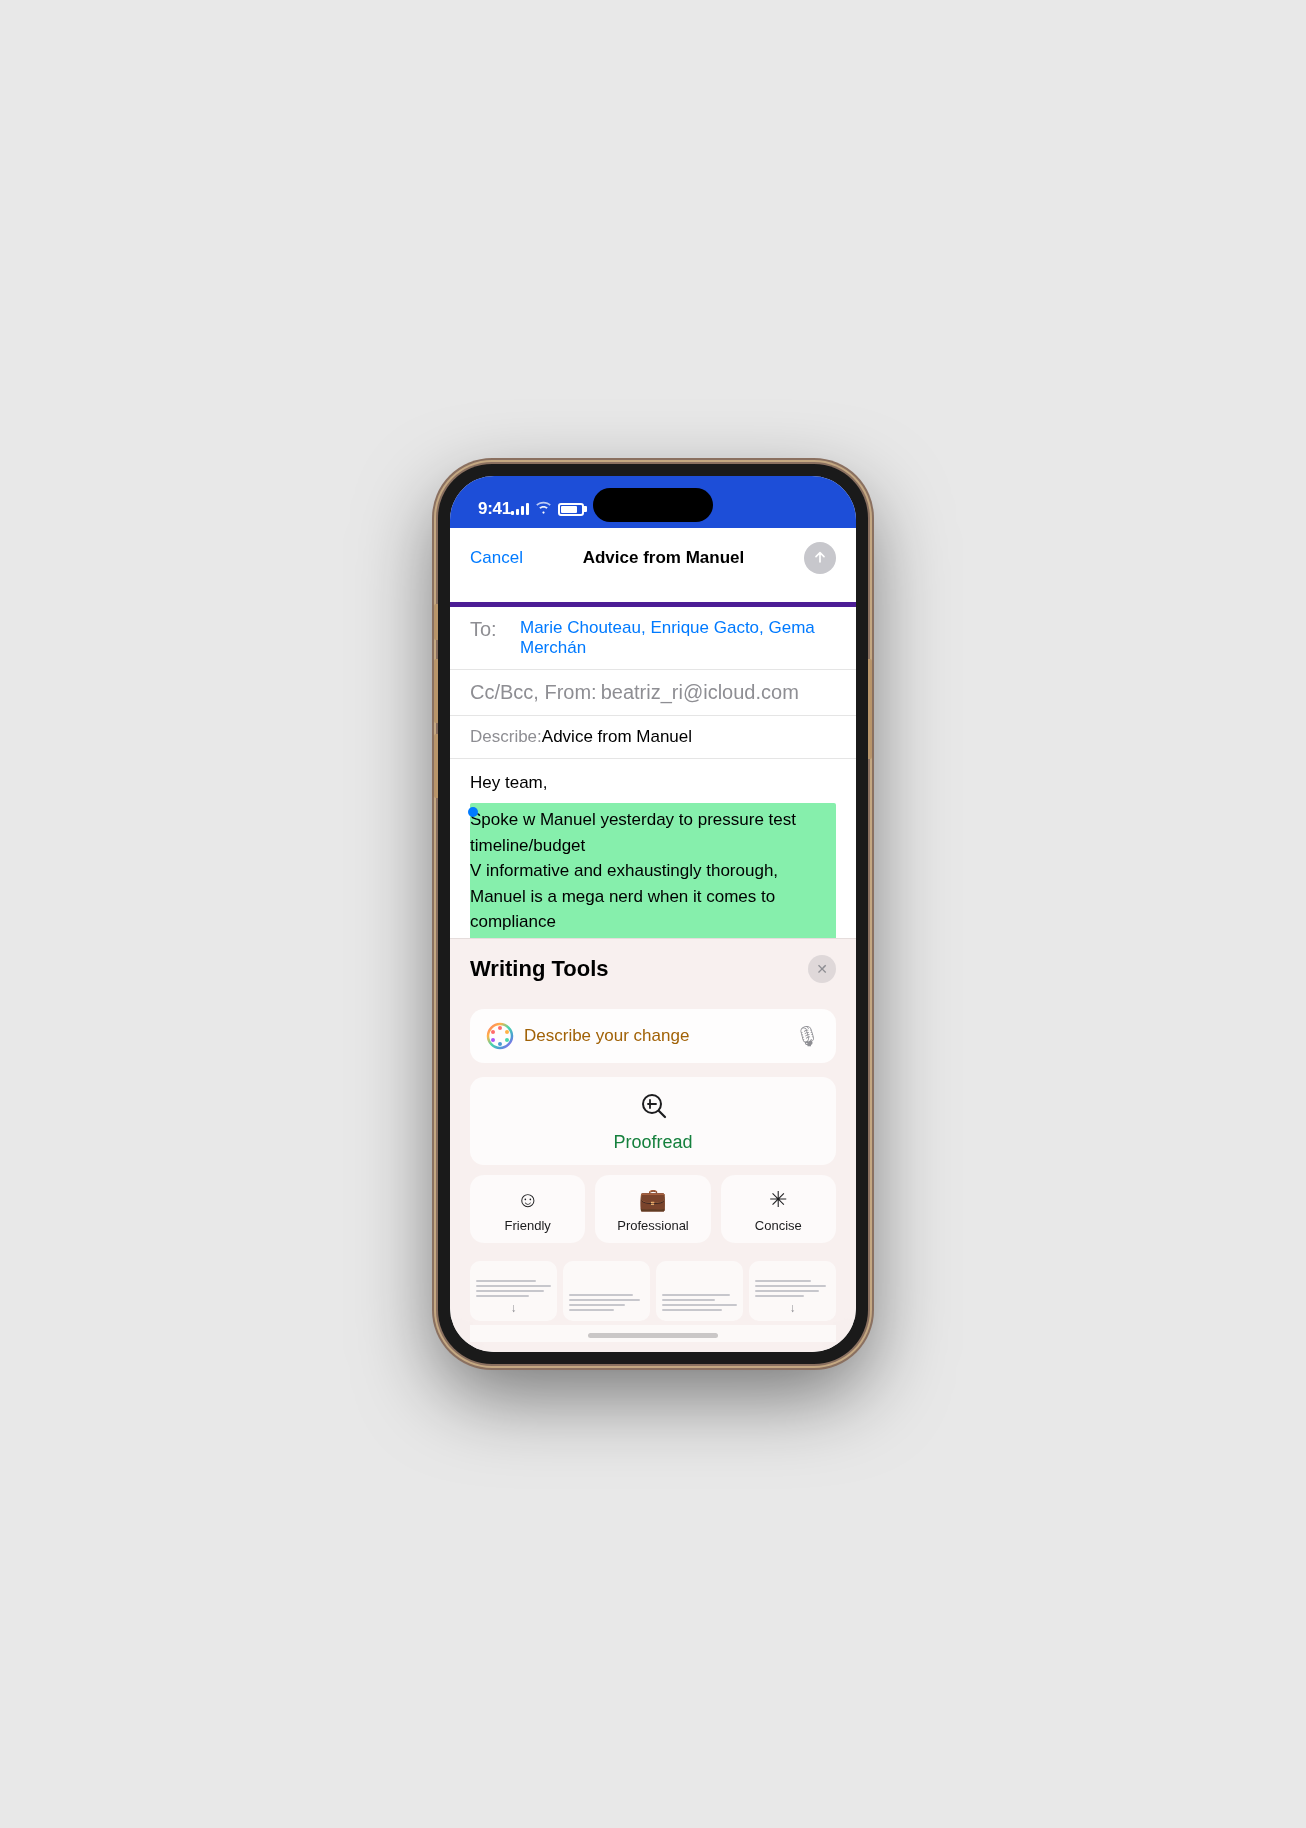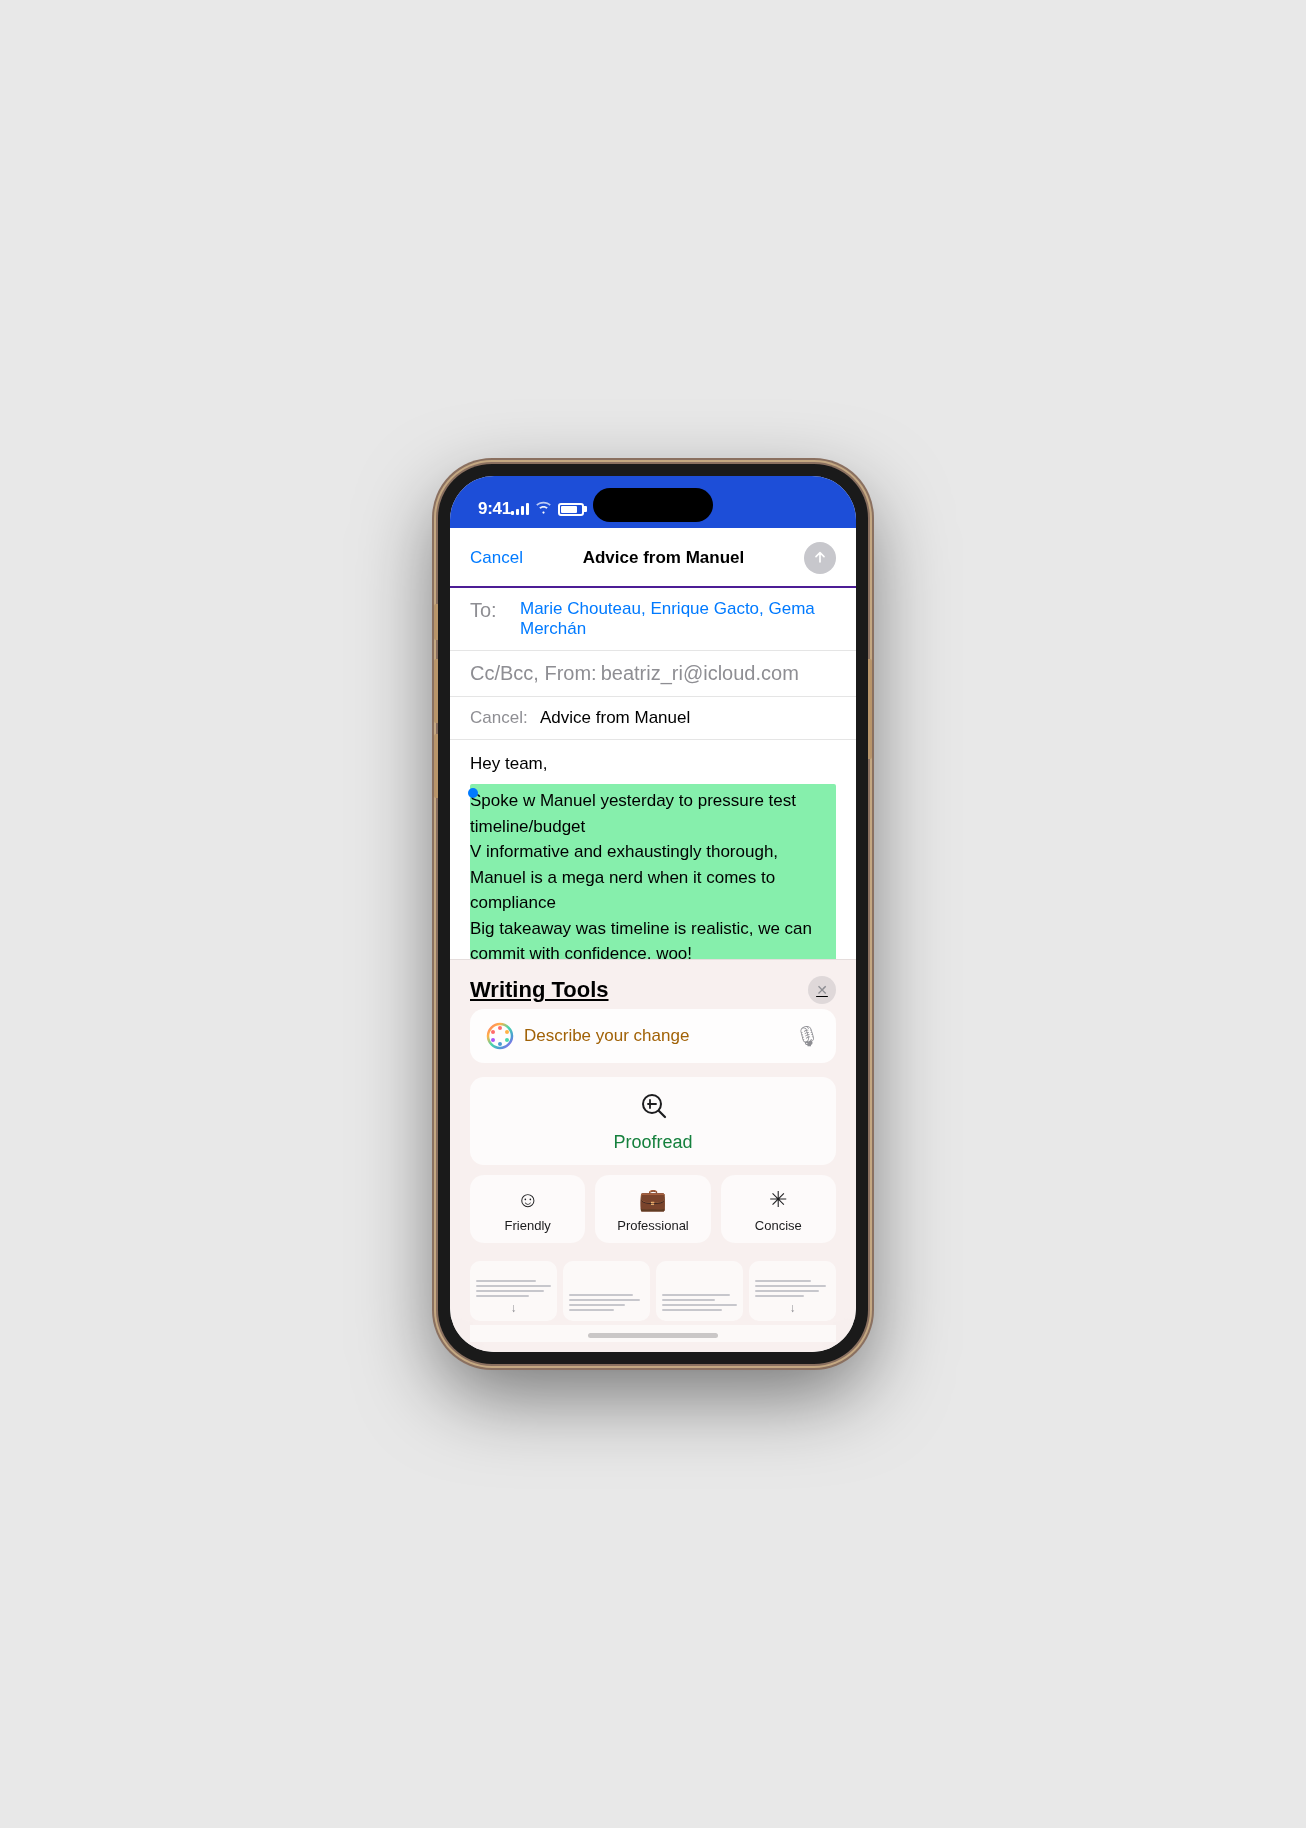--- a/index.html
+++ b/index.html
@@ -148,25 +148,25 @@
       left: 50%;
       transform: translateX(-50%);
       width: 120px;
       height: 34px;
       background: #000;
       border-radius: 20px;
     }
 
     
     .email-header {
-      padding: 14px 20px 12px;
+      padding: 14px 20px 28px;
       display: flex;
       align-items: center;
       justify-content: space-between;
-      border-bottom: 2px solid #4c1d95;
+      border-bottom: 5px solid #4c1d95;
     }
     .cancel-btn {
       color: #007AFF;
       font-size: 17px;
       cursor: pointer;
     }
     .header-title {
       font-size: 17px;
       font-weight: 600;
       color: #000;
@@ -255,22 +255,21 @@
     .writing-tools {
       background: rgba(248, 240, 238, 0.97);
       backdrop-filter: blur(20px);
       padding: 16px 20px 10px;
       border-top: 1px solid rgba(0,0,0,0.08);
     }
     .writing-tools-header {
       display: flex;
       align-items: center;
       justify-content: space-between;
-      margin-bottom: 5px;
-      text-decoration: underline;
+      margin-bottom: 26px;
     }
     .writing-tools-title {
       font-size: 22px;
       font-weight: 700;
       color: #000;
     }
     .close-btn {
       width: 28px;
       height: 28px;
       background: rgba(120,120,128,0.2);
@@ -478,21 +477,21 @@
           <span class="field-label">To:</span>
           <span class="recipients-blue">Marie Chouteau, Enrique Gacto, Gema Merchán</span>
         </div>
 
         <div class="field-row">
           <span class="from-value">Cc/Bcc, From:</span>
           <span style="margin-left:4px;" class="from-value">beatriz_ri@icloud.com</span>
         </div>
 
         <div class="field-row">
-          <span class="subject-text">Cancel:</span>
+          <span class="subject-text">Describe:</span>
           <span class="subject-value">Advice from Manuel</span>
         </div>
 
         <div class="email-body">
           <div class="body-greeting">Hey team,</div>
           <div class="body-selected">
             <div class="selection-handle"></div>
             <p class="body-text">Spoke w Manuel yesterday to pressure test timeline/budget<br>V informative and exhaustingly thorough, Manuel is a mega nerd when it comes to compliance<br>Big takeaway was timeline is realistic, we can commit with confidence, woo!<br>M's firm specializes in community consultation, we need help here, should consider engaging them from our/from — something</p>
           </div>
 

